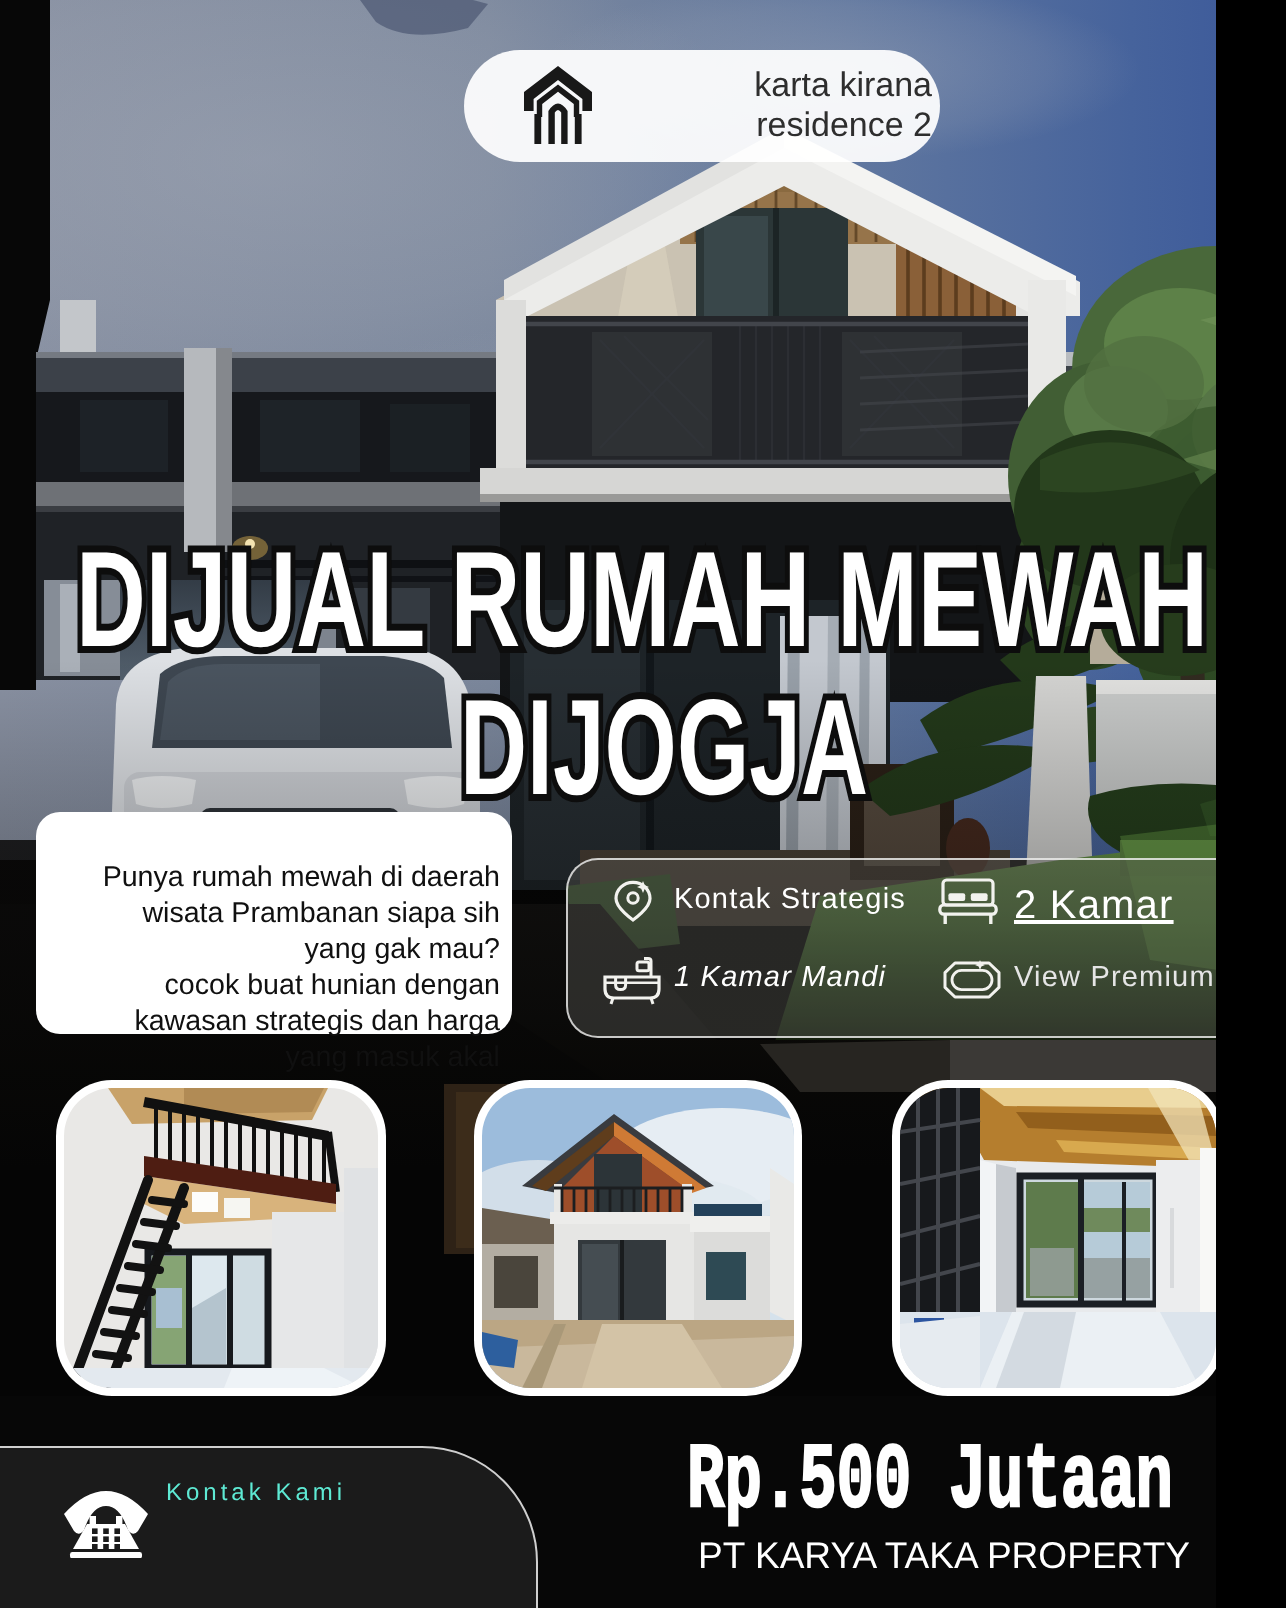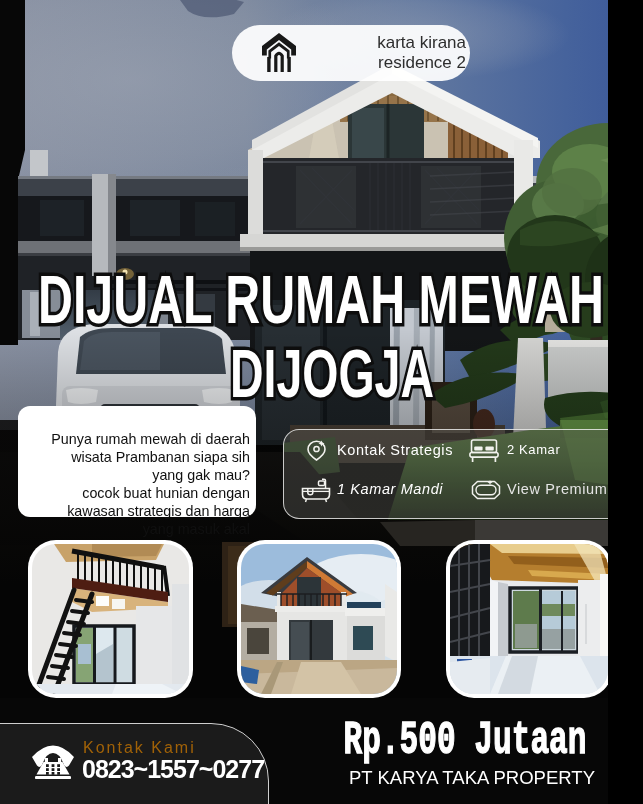--- a/index.html
+++ b/index.html
@@ -291,21 +291,21 @@
 
 <svg class="abs" style="left:469px;top:439px" width="30" height="24" viewBox="0 0 30 24">
   <rect x="2.5" y="1" width="25" height="12.5" rx="1.8" fill="none" stroke="#f2f2ee" stroke-width="1.6"></rect>
   <rect x="5.2" y="7.6" width="8.4" height="3.9" rx="1" fill="#f2f2ee"></rect>
   <rect x="16.4" y="7.6" width="8.4" height="3.9" rx="1" fill="#f2f2ee"></rect>
   <rect x="0.9" y="13.5" width="28.2" height="4.6" rx="2" fill="none" stroke="#f2f2ee" stroke-width="1.6"></rect>
   <line x1="3.6" y1="18.5" x2="3.6" y2="23" stroke="#f2f2ee" stroke-width="1.7"></line>
   <line x1="26.4" y1="18.5" x2="26.4" y2="23" stroke="#f2f2ee" stroke-width="1.7"></line>
 </svg>
 
-<div class="abs" style="left:507px;top:442px;font-size:13px;letter-spacing:0.6px;color:#fff;">2 Kamar</div>
+<div class="abs" style="left:507px;top:442px;font-size:20px;letter-spacing:0.6px;color:#fff;text-decoration:underline;">2 Kamar</div>
 
 <svg class="abs" style="left:301px;top:478px" width="30" height="25" viewBox="0 0 30 25">
   <path d="M24.5,10 L24.5,2.5 Q24.5,1.2 23,1.2 L21,1.2" fill="none" stroke="#f2f2ee" stroke-width="1.5"></path>
   <rect x="17.5" y="3" width="6" height="4.4" rx="1" fill="none" stroke="#f2f2ee" stroke-width="1.5"></rect>
   <path d="M1.5,10.5 L28.5,10.5 L28.5,16.5 Q28.5,21 24,21 L6,21 Q1.5,21 1.5,16.5 Z" fill="none" stroke="#f2f2ee" stroke-width="1.6"></path>
   <line x1="1.5" y1="13.4" x2="28.5" y2="13.4" stroke="#f2f2ee" stroke-width="1.3"></line>
   <path d="M6.8,10.5 L6.8,14.5 Q6.8,16.8 9.3,16.8 Q11.8,16.8 11.8,14.5 L11.8,10.5" fill="none" stroke="#f2f2ee" stroke-width="1.5"></path>
   <line x1="5.5" y1="21" x2="4.5" y2="24" stroke="#f2f2ee" stroke-width="1.5"></line>
   <line x1="24.5" y1="21" x2="25.5" y2="24" stroke="#f2f2ee" stroke-width="1.5"></line>
 </svg>
@@ -503,22 +503,21 @@
         <rect x="26.2" y="23.2" width="2.8" height="2.8"></rect>
     <rect x="15" y="27.2" width="2.8" height="2.8"></rect>
         <rect x="20.6" y="27.2" width="2.8" height="2.8"></rect>
         <rect x="26.2" y="27.2" width="2.8" height="2.8"></rect>
     <rect x="15" y="31" width="2.8" height="2.8"></rect>
         <rect x="20.6" y="31" width="2.8" height="2.8"></rect>
         <rect x="26.2" y="31" width="2.8" height="2.8"></rect>
   </g>
 </svg>
 
-<div class="abs" style="left:83px;top:739px;font-size:16px;letter-spacing:2px;color:#a16207;">Kontak Kami</div>
-
-<div class="abs" style="left:82px;top:755px;font-size:25px;font-weight:bold;color:#fff;letter-spacing:-1px;">0823~1557~0277</div>
+<div class="abs" style="left:83px;top:739px;font-size:12px;letter-spacing:2px;color:#5eead4;">Kontak Kami</div>
+
 
 <svg class="abs" style="left:283px;top:700px" width="360px" height="100" viewBox="0 0 360 100">
   <text x="182" y="53" text-anchor="middle" textLength="243" lengthAdjust="spacingAndGlyphs" font-family="Liberation Mono" font-weight="bold" font-size="46" fill="#ffffff" stroke="#ffffff" stroke-width="1.3">Rp.500 Jutaan</text>
   <text x="189" y="84" text-anchor="middle" textLength="246" lengthAdjust="spacingAndGlyphs" font-family="Liberation Sans" font-size="18.6" fill="#ffffff">PT KARYA TAKA PROPERTY</text>
 </svg>
 
 </div>
 
 </body></html>

